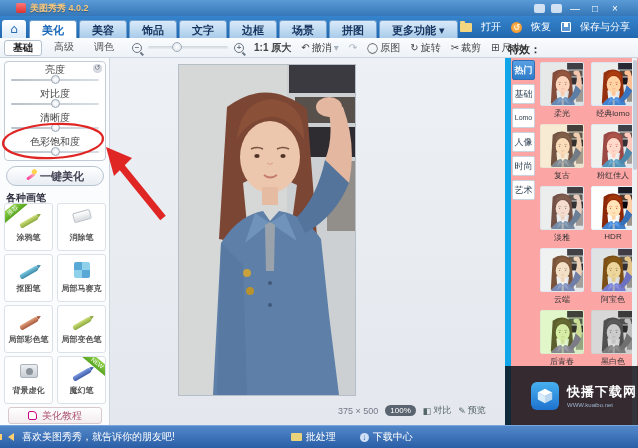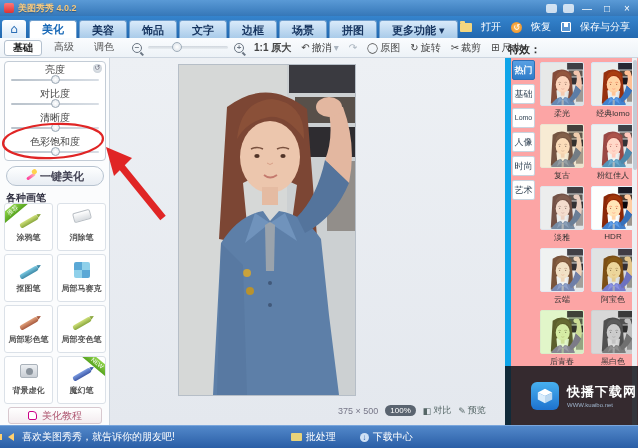--- a/index.html
+++ b/index.html
@@ -2,36 +2,36 @@
 <html><head>
 <meta charset="utf-8">
 <style>
   * { margin:0; padding:0; box-sizing:border-box; }
   html,body { width:638px; height:448px; overflow:hidden; }
   body { font-family:"Liberation Sans","DejaVu Sans",sans-serif; font-size:10px; color:#333; }
   #app { position:relative; width:638px; height:448px; background:#eef1f5; overflow:hidden; }
 
   
   .titlebar { position:absolute; left:0; top:0; width:638px; height:16px;
-    background:linear-gradient(#5a9ad6,#3577b8); display:flex; align-items:center; padding:0 4px; }
+    background:linear-gradient(#5a9ad6,#3577b8); display:flex; align-items:center; padding:0 16px; }
   .app-ico { width:10px; height:10px; background:linear-gradient(#f77,#d33); border-radius:2px; margin-right:4px; flex:0 0 auto; }
   .title-txt { color:#f6c87e; font-size:9px; font-weight:bold; text-shadow:0 1px 1px rgba(0,0,0,.3); }
   .tb-right { margin-left:auto; display:flex; align-items:center; gap:6px; }
   .tb-mini-ico { width:11px; height:9px; background:rgba(255,255,255,.75); border-radius:2px; }
   .winbtn { color:#fff; font-size:10px; line-height:9px; width:14px; text-align:center; cursor:default; }
 
   
   .menubar { position:absolute; left:0; top:16px; width:638px; height:22px;
     background:linear-gradient(#3584cd,#2268af); display:flex; align-items:flex-end; padding:0 2px; }
   .home-btn { width:24px; height:18px; background:linear-gradient(#fff,#dceaf8); border-radius:3px 3px 0 0;
     margin-right:3px; text-align:center; color:#2a6db5; font-size:12px; line-height:18px; }
   .mtab { height:18px; line-height:18px; padding:0 12px; margin-right:2px; border-radius:3px 3px 0 0;
     background:linear-gradient(#d9eafa,#a9cbe9); border:1px solid #6f9fce; border-bottom:none;
     color:#16345f; font-weight:bold; font-size:11px; }
-  .mtab.active { background:#fff; color:#1a6ab8;font-family:Liberation Mono, monospace; }
+  .mtab.active { background:#fff; color:#1a6ab8; }
   .menu-actions { margin-left:auto; display:flex; align-items:center; gap:10px; padding-right:6px; height:22px; }
   .maction { display:flex; align-items:center; gap:9px; color:#fff; font-size:10px; }
   .ico-folder { width:12px; height:9px; background:#f3d67f; border-radius:1px; position:relative; }
   .ico-folder:before { content:""; position:absolute; left:0; top:-2px; width:5px; height:2px; background:#f3d67f; border-radius:1px 1px 0 0; }
   .ico-restore { width:11px; height:11px; border-radius:50%; background:radial-gradient(#ffc261,#e8871e);
     color:#fff; font-size:8px; line-height:11px; text-align:center; }
   .ico-save { width:10px; height:10px; border:1px solid #fff; border-radius:1px; position:relative; background:#5a96d2; }
   .ico-save:before { content:""; position:absolute; left:2px; top:0; width:4px; height:4px; background:#fff; }
 
   

